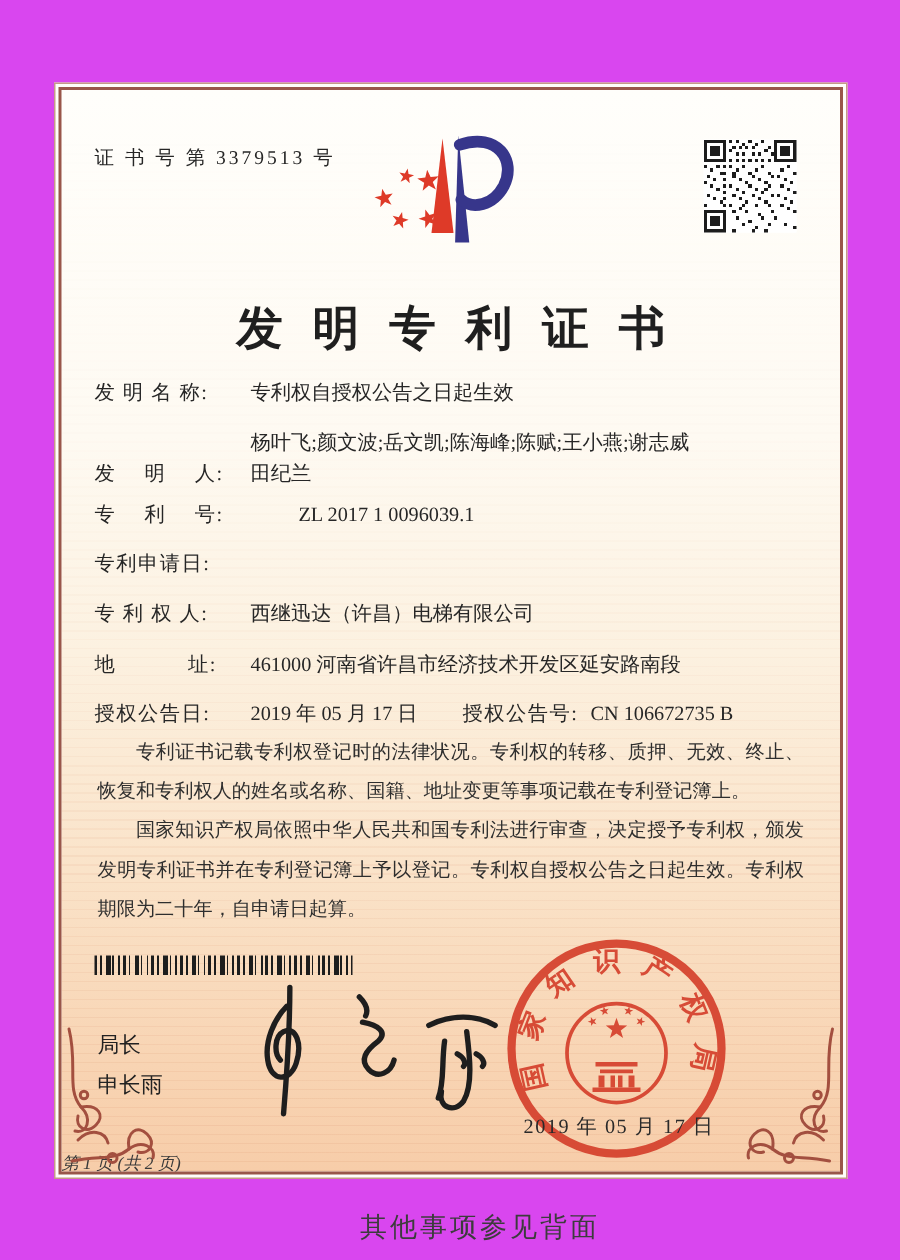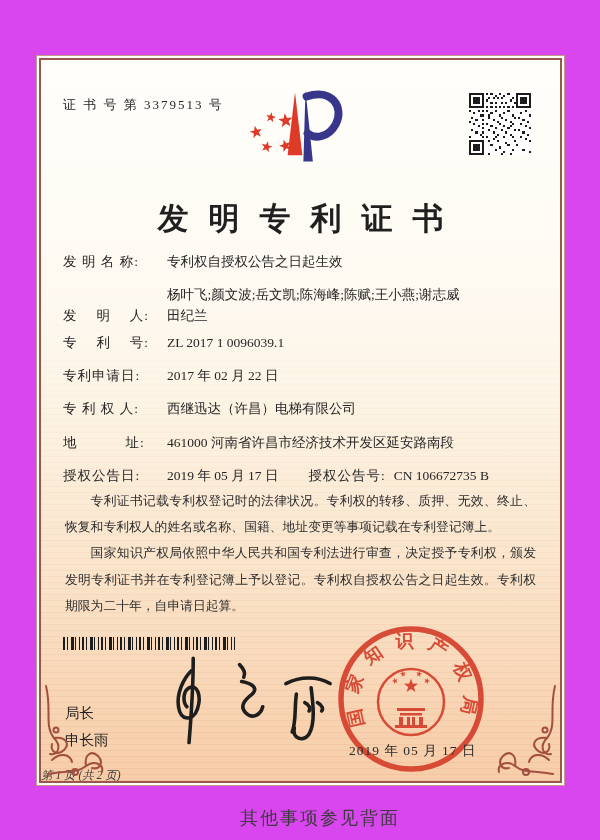--- a/index.html
+++ b/index.html
@@ -17,29 +17,29 @@
   .cert-number{position:absolute;left:22px;top:36px;font-size:13px;letter-spacing:2px;color:#262626;}
   .logo{position:absolute;left:200px;top:26px;width:108px;height:84px;}
   .qr{position:absolute;left:428px;top:33px;width:62px;height:62px;background:#fff;}
   .title{position:absolute;left:0;right:0;top:138px;text-align:center;font-size:31px;
         letter-spacing:20px;text-indent:20px;color:#1f1f1f;font-weight:600;}
   .fields{position:absolute;left:22px;right:20px;top:192px;}
   .row{display:flex;align-items:flex-end;font-size:13.5px;color:#262626;line-height:1.5;}
   .flabel{width:96px;flex:none;letter-spacing:1px;white-space:pre;}
   .fvalue{margin-left:8px;white-space:pre-line;max-width:330px;}
   .mt{margin-top:13px;}
-  .mt-sm{margin-top:7px;}
+  .mt-sm{margin-top:7px;gap:32px;}
   .pair2{margin-left:30px;display:flex;}
   .paras{position:absolute;left:24px;right:24px;top:428px;font-size:12.8px;line-height:2.05;
         text-align:justify;color:#2e2e2e;}
   .paras p{margin:0;text-indent:2em;}
   .barcode{position:absolute;left:22px;top:577px;width:172px;height:13px;
         background:repeating-linear-gradient(90deg,#1d1d1d 0 2px,transparent 2px 4px,#1d1d1d 4px 5px,transparent 5px 8px,#1d1d1d 8px 11px,transparent 11px 12px,#1d1d1d 12px 13px,transparent 13px 16px,#1d1d1d 16px 17px,transparent 17px 19px);}
   .signer{position:absolute;left:24px;top:624px;font-size:14.5px;line-height:1.85;
-        font-family:Liberation Serif, serif;color:#222;margin-top:16px;}
+        font-family:Liberation Serif, serif;color:#222;}
   .signature{position:absolute;left:105px;top:592px;width:205px;height:100px;}
   .seal{position:absolute;left:295px;top:564px;width:150px;height:150px;opacity:.92;}
   .seal-date{position:absolute;left:308px;top:682px;font-size:13.5px;letter-spacing:1px;color:#2a2a2a;}
   .page-info{position:absolute;left:0;right:0;top:708px;text-align:left;font-size:11.5px;color:#3a3a3a;font-style:italic;}
   .flourish{position:absolute;bottom:1px;width:78px;height:98px;}
   .flourish.left{left:1px;}
   .flourish.right{right:1px;transform:scaleX(-1);}
   .back-note{position:absolute;left:0;right:0;top:806px;text-align:center;font-size:18px;
         letter-spacing:2px;color:#3c3c3c;}
 </style>
@@ -106,21 +106,20 @@
           <span class="flabel">发　 明　 人:</span>
           <span class="fvalue">杨叶飞;颜文波;岳文凯;陈海峰;陈赋;王小燕;谢志威
 田纪兰</span>
         </div>
         <div class="row mt-sm">
           <span class="flabel">专　 利　 号:</span>
           <span class="fvalue">ZL 2017 1 0096039.1</span>
         </div>
         <div class="row mt">
           <span class="flabel">专利申请日:</span>
-          <span class="fvalue">2017 年 02 月 22 日</span>
         </div>
         <div class="row mt">
           <span class="flabel">专 利 权 人:</span>
           <span class="fvalue">西继迅达（许昌）电梯有限公司</span>
         </div>
         <div class="row mt">
           <span class="flabel">地　　　 址:</span>
           <span class="fvalue">461000 河南省许昌市经济技术开发区延安路南段</span>
         </div>
         <div class="row mt">

